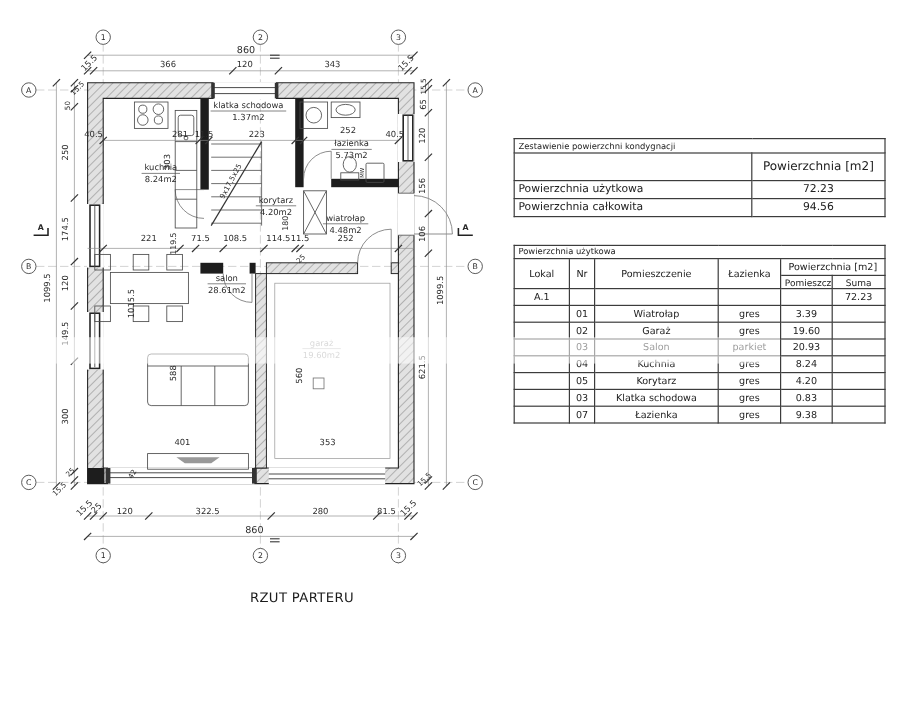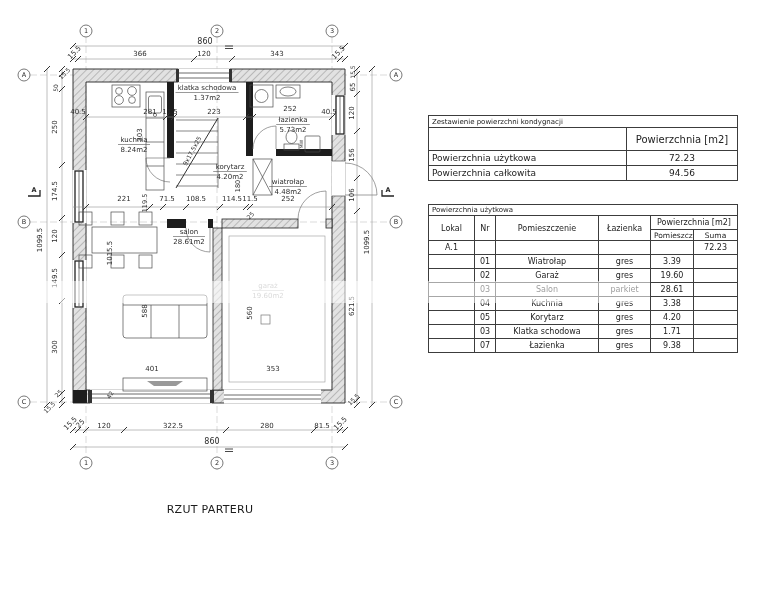--- a/index.html
+++ b/index.html
@@ -14,22 +14,22 @@
   .t1 .hdr td{font-size:10px;height:22px;text-align:center;}
   .t1 .row td{font-size:9px;height:14px;}
   .t1 .row td.val{text-align:center;}
   .t2{left:428px;top:204px;width:309px;}
   .t2 td{font-size:8px;text-align:center;}
   .t2 .title td{font-size:7px;height:10px;text-align:left;}
   .t2 .h1 td{height:13px;}
   .t2 .h2 td{height:10px;font-size:7.5px;}
   .t2 tbody td{height:13px;}
   .t2 .lokal-cell{font-weight:normal;}
-  .caption{position:absolute;left:125px;top:492px;width:170px;text-align:center;
-           font-size:11px;line-height:14px;color:#1c1c1c;letter-spacing:.3px;margin-top:11px;}
+  .caption{position:absolute;left:125px;top:492px;width:170px;text-align:right;
+           font-size:11px;line-height:14px;color:#1c1c1c;letter-spacing:.3px;}
   .watermark{position:absolute;left:30px;top:281px;width:620px;height:22px;
              background:rgba(255,255,255,0.55);pointer-events:none;}
 </style>
 </head>
 <body>
 
 <div class="sheet">
 
   <svg id="plan" width="420" height="530" viewBox="0 0 420 530" style="position:absolute;left:0;top:0;">
     <defs>
@@ -460,45 +460,45 @@
           <td>Garaż</td>
           <td>gres</td>
           <td>19.60</td>
           <td></td>
         </tr>
         <tr>
           <td></td>
           <td>03</td>
           <td>Salon</td>
           <td>parkiet</td>
-          <td>28.61</td>
+          <td>20.93</td>
           <td></td>
         </tr>
         <tr>
           <td></td>
           <td>04</td>
           <td>Kuchnia</td>
           <td>gres</td>
-          <td>3.38</td>
+          <td>8.24</td>
           <td></td>
         </tr>
         <tr>
           <td></td>
           <td>05</td>
           <td>Korytarz</td>
           <td>gres</td>
           <td>4.20</td>
           <td></td>
         </tr>
         <tr>
           <td></td>
           <td>03</td>
           <td>Klatka schodowa</td>
           <td>gres</td>
-          <td>1.71</td>
+          <td>0.83</td>
           <td></td>
         </tr>
         <tr>
           <td></td>
           <td>07</td>
           <td>Łazienka</td>
           <td>gres</td>
           <td>9.38</td>
           <td></td>
         </tr>

